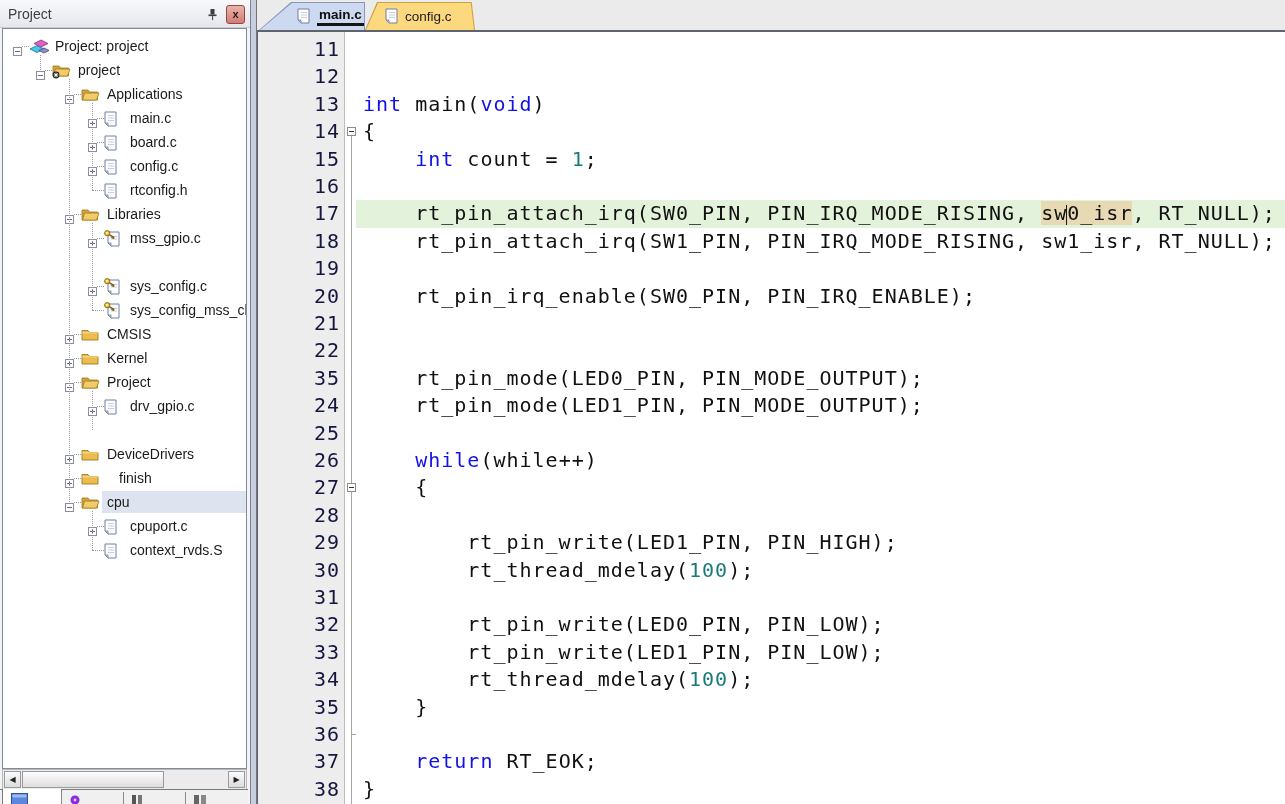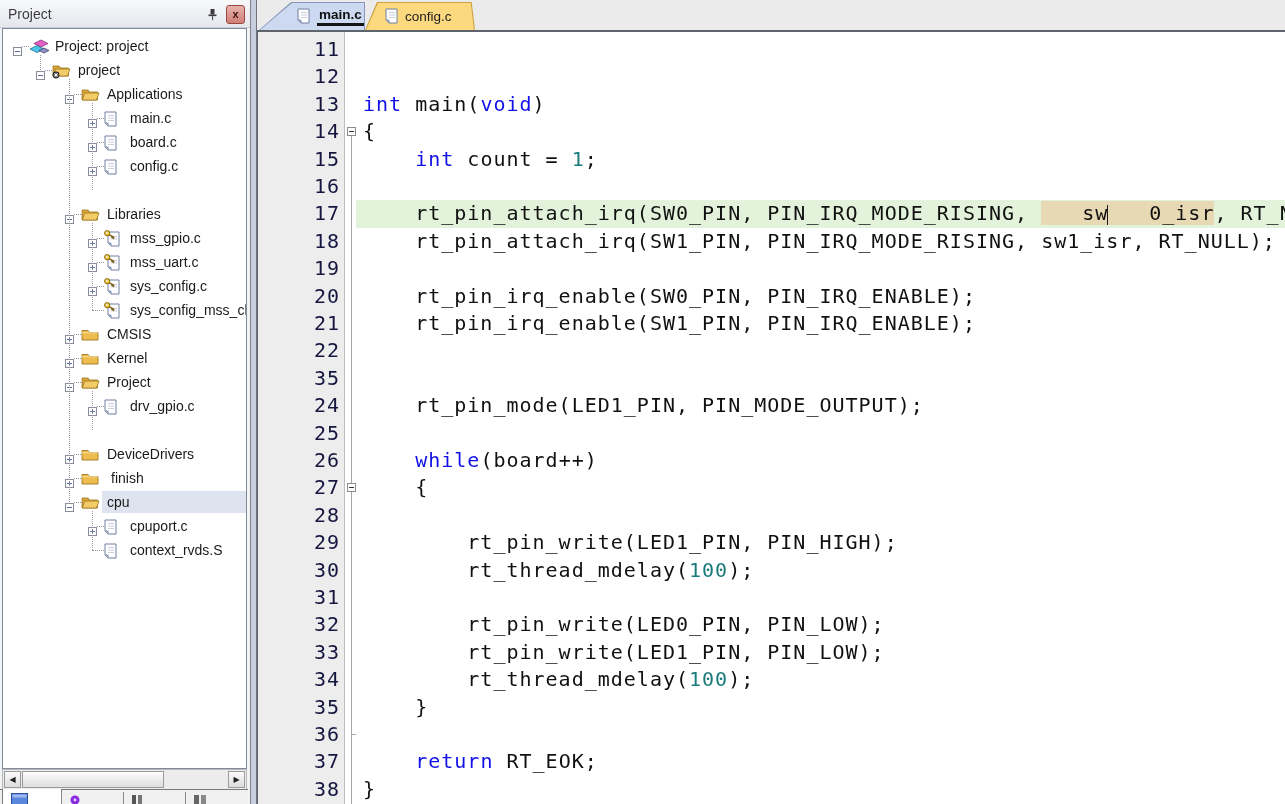--- a/index.html
+++ b/index.html
@@ -68,21 +68,21 @@
     border-left:1px solid #5f636b;overflow:hidden;}
   #gutter-bg{position:absolute;left:0;top:0;bottom:0;width:86px;background:#ededed;border-right:1px solid #bdbdbd;}
   #fold-colbg{position:absolute;left:87px;top:0;bottom:0;width:11px;background:#fff;}
   .code-line{position:absolute;left:0;right:0;height:28px;}
   .line-hl{position:absolute;left:98px;right:0;top:0;bottom:0;background:var(--c-line_highlight);}
   .lnum{position:absolute;left:0;width:82px;text-align:right;
     font-family:"DejaVu Sans Mono",monospace;font-size:20px;line-height:27.4px;letter-spacing:1px;
     color:var(--c-line_number);}
   .ctext{position:absolute;left:105px;white-space:pre;
     font-family:"DejaVu Sans Mono",monospace;font-size:20px;line-height:27.4px;letter-spacing:1px;color:#111;}
-  .sk{color:var(--c-keyword);} .sn{color:var(--c-number);} .ssel{background:var(--c-word_highlight);padding-left:41px;}
+  .sk{color:var(--c-keyword);} .sn{color:var(--c-number);} .ssel{background:var(--c-word_highlight);}
   .caret{display:inline-block;width:0;border-left:2px solid #1a1a1a;height:20px;
     vertical-align:text-bottom;margin-left:-1px;margin-right:-1px;}
   .fvline{position:absolute;left:93px;border-left:1px solid #a6a6a6;width:0;}
   .fbox{position:absolute;left:89px;top:9px;width:9px;height:9px;background:#fff;border:1px solid #8c8c8c;box-sizing:border-box;}
   .fbox::after{content:"";position:absolute;left:1px;right:1px;top:3px;border-top:1px solid #333;}
   .ftick{position:absolute;left:93px;top:13px;width:5px;border-top:1px solid #a6a6a6;}
 </style>
 </head>
 <body>
 
@@ -183,20 +183,31 @@
             </svg></div>
           <div class="ticon" style="left:101px;top:5px"><svg width="13" height="16" viewBox="0 0 13 16">
               <path d="M1 1 h11 v14 h-8 l-3 -3 z" fill="#fdfdff" stroke="#7080a0" stroke-width="1"></path>
               <path d="M1 12 l3 0 l0 3 z" fill="#c8d4e8" stroke="#7080a0" stroke-width="0.8"></path>
               <rect x="4" y="4" width="6" height="1" fill="#c9cfdb"></rect>
               <rect x="4" y="6.5" width="6" height="1" fill="#c9cfdb"></rect>
               <rect x="4" y="9" width="6" height="1" fill="#c9cfdb"></rect>
             </svg></div>
           <span class="tree-label" style="left:127px">config.c</span>
         </div>
+        <div class="tree-row" style="top:149px">
+          <div class="stub" style="left:89px;width:12px;top:12px"></div>
+          <div class="ticon" style="left:101px;top:5px"><svg width="13" height="16" viewBox="0 0 13 16">
+              <path d="M1 1 h11 v14 h-8 l-3 -3 z" fill="#fdfdff" stroke="#7080a0" stroke-width="1"></path>
+              <path d="M1 12 l3 0 l0 3 z" fill="#c8d4e8" stroke="#7080a0" stroke-width="0.8"></path>
+              <rect x="4" y="4" width="6" height="1" fill="#c9cfdb"></rect>
+              <rect x="4" y="6.5" width="6" height="1" fill="#c9cfdb"></rect>
+              <rect x="4" y="9" width="6" height="1" fill="#c9cfdb"></rect>
+            </svg></div>
+          <span class="tree-label" style="left:127px">rtconfig.h</span>
+        </div>
         <div class="tree-row" style="top:173px">
           <div class="stub" style="left:71px;width:7px;top:12px"></div>
           <div class="ebox" style="left:62px;top:7.5px"><svg width="9" height="9" viewBox="0 0 9 9">
               <rect x="0.5" y="0.5" width="8" height="8" fill="#fff" stroke="#8c8c9c"></rect>
               <path d="M2 4.5 h5" stroke="#5a6b9a" stroke-width="1"></path>
             </svg></div>
           <div class="ticon" style="left:78px;top:5px"><svg width="19" height="14" viewBox="0 0 19 14">
               <path d="M1 3 h6 l1.5 2 h8 v8 h-15.5 z" fill="#d9a33a" stroke="#9c7a1e" stroke-width="0.8"></path>
               <path d="M3.5 6 h14.5 l-2.5 7 h-14 z" fill="#f3cc6a" stroke="#9c7a1e" stroke-width="0.8"></path>
             </svg></div>
@@ -212,38 +223,20 @@
           <div class="ticon" style="left:101px;top:4px"><svg width="16" height="17" viewBox="0 0 16 17">
               <path d="M4 2 h11 v14 h-8 l-3 -3 z" fill="#fdfdff" stroke="#7080a0" stroke-width="1"></path>
               <path d="M4 13 l3 0 l0 3 z" fill="#c8d4e8" stroke="#7080a0" stroke-width="0.8"></path>
               <rect x="7" y="6" width="6" height="1" fill="#c9cfdb"></rect>
               <rect x="7" y="8.5" width="6" height="1" fill="#c9cfdb"></rect>
               <circle cx="3.2" cy="3.2" r="2.6" fill="#f4c82e" stroke="#7c5c10" stroke-width="0.9"></circle>
               <path d="M5.2 4.6 l5 3 M8.6 6.6 l-1 1.6 M10 7.4 l-1 1.6" stroke="#7c5c10" stroke-width="1.4"></path>
               <circle cx="2.8" cy="2.8" r="0.9" fill="#fff"></circle>
             </svg></div>
           <span class="tree-label" style="left:127px">mss_gpio.c</span>
-        </div>
-        <div class="tree-row" style="top:221px">
-          <div class="stub" style="left:94px;width:7px;top:12px"></div>
-          <div class="ebox" style="left:85px;top:7.5px"><svg width="9" height="9" viewBox="0 0 9 9">
-              <rect x="0.5" y="0.5" width="8" height="8" fill="#fff" stroke="#8c8c9c"></rect>
-              <path d="M2 4.5 h5" stroke="#5a6b9a" stroke-width="1"></path>
-              <path d="M4.5 2 v5" stroke="#5a6b9a" stroke-width="1"></path>
-            </svg></div>
-          <div class="ticon" style="left:101px;top:4px"><svg width="16" height="17" viewBox="0 0 16 17">
-              <path d="M4 2 h11 v14 h-8 l-3 -3 z" fill="#fdfdff" stroke="#7080a0" stroke-width="1"></path>
-              <path d="M4 13 l3 0 l0 3 z" fill="#c8d4e8" stroke="#7080a0" stroke-width="0.8"></path>
-              <rect x="7" y="6" width="6" height="1" fill="#c9cfdb"></rect>
-              <rect x="7" y="8.5" width="6" height="1" fill="#c9cfdb"></rect>
-              <circle cx="3.2" cy="3.2" r="2.6" fill="#f4c82e" stroke="#7c5c10" stroke-width="0.9"></circle>
-              <path d="M5.2 4.6 l5 3 M8.6 6.6 l-1 1.6 M10 7.4 l-1 1.6" stroke="#7c5c10" stroke-width="1.4"></path>
-              <circle cx="2.8" cy="2.8" r="0.9" fill="#fff"></circle>
-            </svg></div>
-          <span class="tree-label" style="left:127px">mss_uart.c</span>
         </div>
         <div class="tree-row" style="top:245px">
           <div class="stub" style="left:94px;width:7px;top:12px"></div>
           <div class="ebox" style="left:85px;top:7.5px"><svg width="9" height="9" viewBox="0 0 9 9">
               <rect x="0.5" y="0.5" width="8" height="8" fill="#fff" stroke="#8c8c9c"></rect>
               <path d="M2 4.5 h5" stroke="#5a6b9a" stroke-width="1"></path>
               <path d="M4.5 2 v5" stroke="#5a6b9a" stroke-width="1"></path>
             </svg></div>
           <div class="ticon" style="left:101px;top:4px"><svg width="16" height="17" viewBox="0 0 16 17">
               <path d="M4 2 h11 v14 h-8 l-3 -3 z" fill="#fdfdff" stroke="#7080a0" stroke-width="1"></path>
@@ -340,21 +333,21 @@
           <div class="stub" style="left:71px;width:7px;top:12px"></div>
           <div class="ebox" style="left:62px;top:7.5px"><svg width="9" height="9" viewBox="0 0 9 9">
               <rect x="0.5" y="0.5" width="8" height="8" fill="#fff" stroke="#8c8c9c"></rect>
               <path d="M2 4.5 h5" stroke="#5a6b9a" stroke-width="1"></path>
               <path d="M4.5 2 v5" stroke="#5a6b9a" stroke-width="1"></path>
             </svg></div>
           <div class="ticon" style="left:78px;top:5px"><svg width="18" height="13" viewBox="0 0 18 13">
               <path d="M1 2.5 h6 l1.5 2 h8.5 v7.5 h-16 z" fill="#eebc4e" stroke="#9c7a1e" stroke-width="0.9"></path>
               <path d="M1 4.8 h16" stroke="#f7dd9a" stroke-width="1"></path>
             </svg></div>
-          <span class="tree-label" style="left:108px">finish</span>
+          <span class="tree-label" style="left:116px">finish</span>
         </div>
         <div class="tree-row" style="top:461px">
           <div class="tree-sel" style="left:99px"></div>
           <div class="stub" style="left:71px;width:7px;top:12px"></div>
           <div class="ebox" style="left:62px;top:7.5px"><svg width="9" height="9" viewBox="0 0 9 9">
               <rect x="0.5" y="0.5" width="8" height="8" fill="#fff" stroke="#8c8c9c"></rect>
               <path d="M2 4.5 h5" stroke="#5a6b9a" stroke-width="1"></path>
             </svg></div>
           <div class="ticon" style="left:78px;top:5px"><svg width="19" height="14" viewBox="0 0 19 14">
               <path d="M1 3 h6 l1.5 2 h8 v8 h-15.5 z" fill="#d9a33a" stroke="#9c7a1e" stroke-width="0.8"></path>
@@ -513,45 +506,45 @@
             <div class="ctext"></div>
           </div>
           <div class="code-line" style="top:250.6px">
             <div class="fvline" style="top:0;bottom:0"></div>
             <div class="lnum">20</div>
             <div class="ctext"><span>    rt_pin_irq_enable(SW0_PIN, PIN_IRQ_ENABLE);</span></div>
           </div>
           <div class="code-line" style="top:278px">
             <div class="fvline" style="top:0;bottom:0"></div>
             <div class="lnum">21</div>
-            <div class="ctext"><span>    rt_pin_irq_enable(SW1_PIN, PIN_IRQ_ENABLE);</span></div>
           </div>
           <div class="code-line" style="top:305.4px">
             <div class="fvline" style="top:0;bottom:0"></div>
             <div class="lnum">22</div>
             <div class="ctext"></div>
           </div>
           <div class="code-line" style="top:332.79999999999995px">
             <div class="fvline" style="top:0;bottom:0"></div>
             <div class="lnum">35</div>
+            <div class="ctext"><span>    rt_pin_mode(LED0_PIN, PIN_MODE_OUTPUT);</span></div>
           </div>
           <div class="code-line" style="top:360.2px">
             <div class="fvline" style="top:0;bottom:0"></div>
             <div class="lnum">24</div>
             <div class="ctext"><span>    rt_pin_mode(LED1_PIN, PIN_MODE_OUTPUT);</span></div>
           </div>
           <div class="code-line" style="top:387.59999999999997px">
             <div class="fvline" style="top:0;bottom:0"></div>
             <div class="lnum">25</div>
             <div class="ctext"></div>
           </div>
           <div class="code-line" style="top:415px">
             <div class="fvline" style="top:0;bottom:0"></div>
             <div class="lnum">26</div>
-            <div class="ctext"><span>    </span><span class="sk">while</span><span>(board++)</span></div>
+            <div class="ctext"><span>    </span><span class="sk">while</span><span>(while++)</span></div>
           </div>
           <div class="code-line" style="top:442.4px">
             <div class="fvline" style="top:0px;bottom:0"></div>
             <div class="fbox"></div>
             <div class="lnum">27</div>
             <div class="ctext"><span>    {</span></div>
           </div>
           <div class="code-line" style="top:469.79999999999995px">
             <div class="fvline" style="top:0;bottom:0"></div>
             <div class="lnum">28</div>

